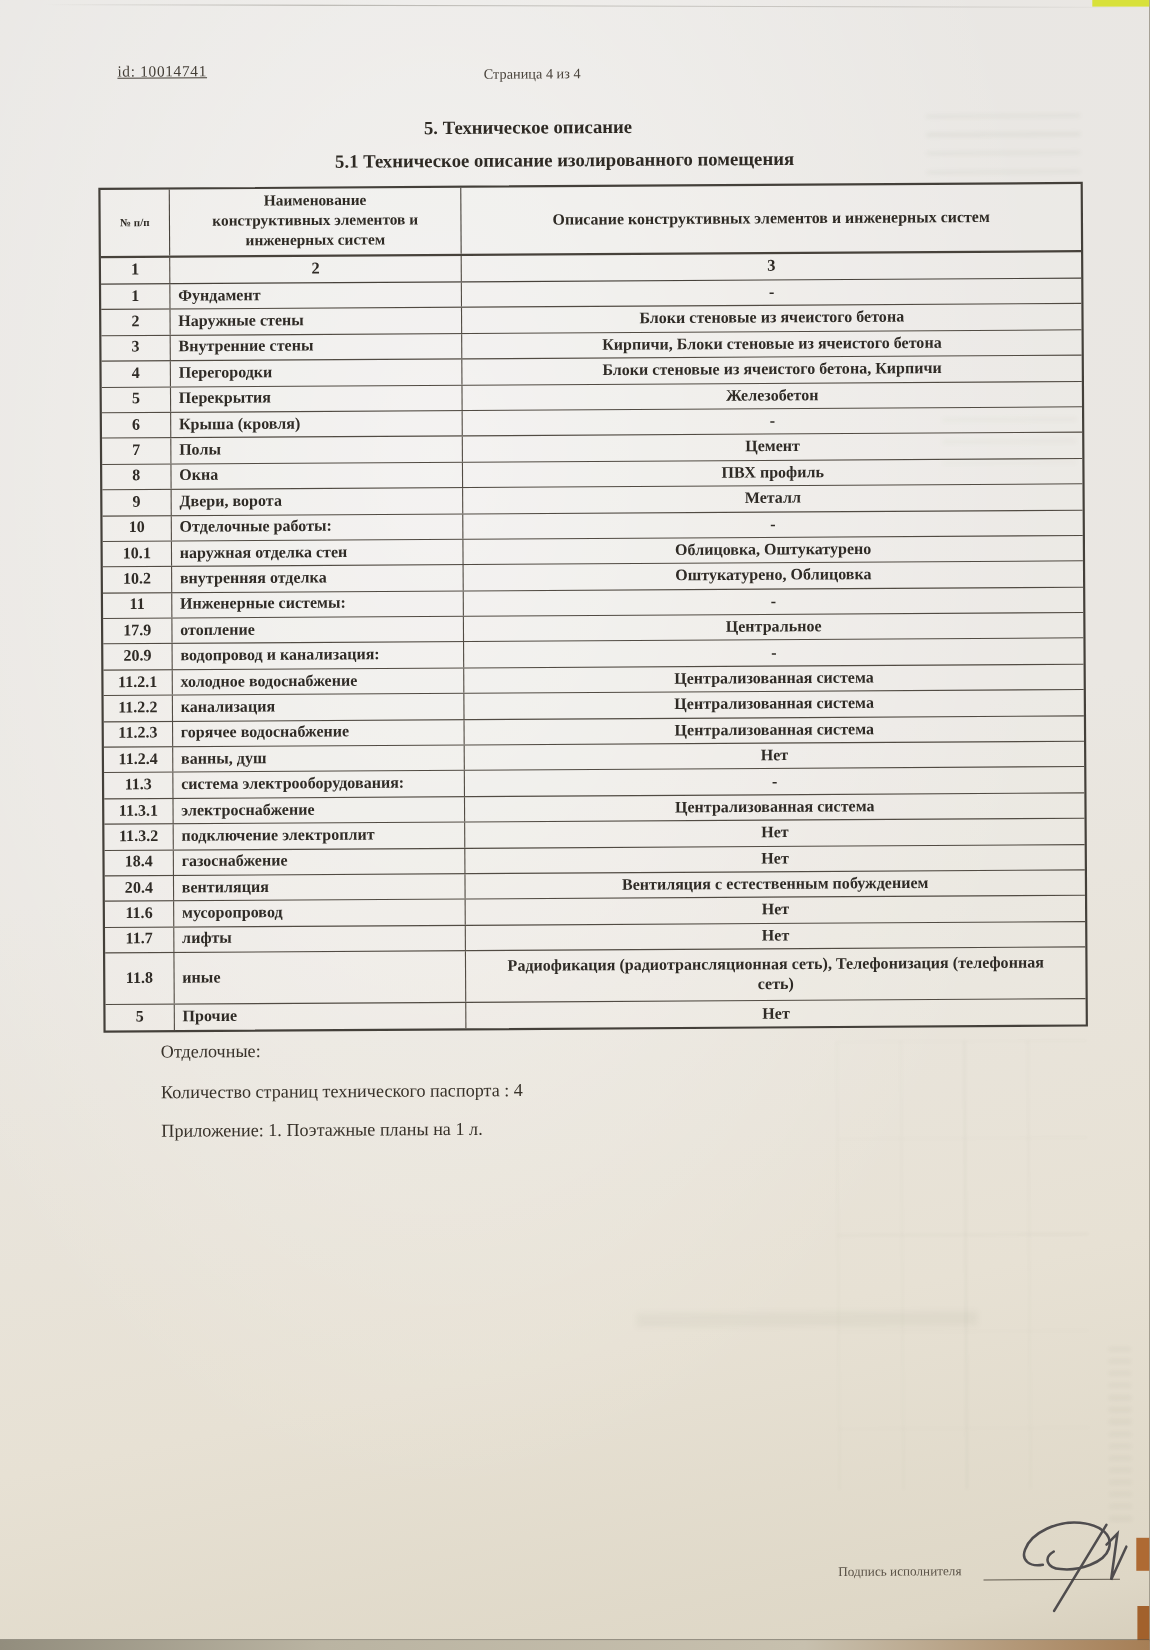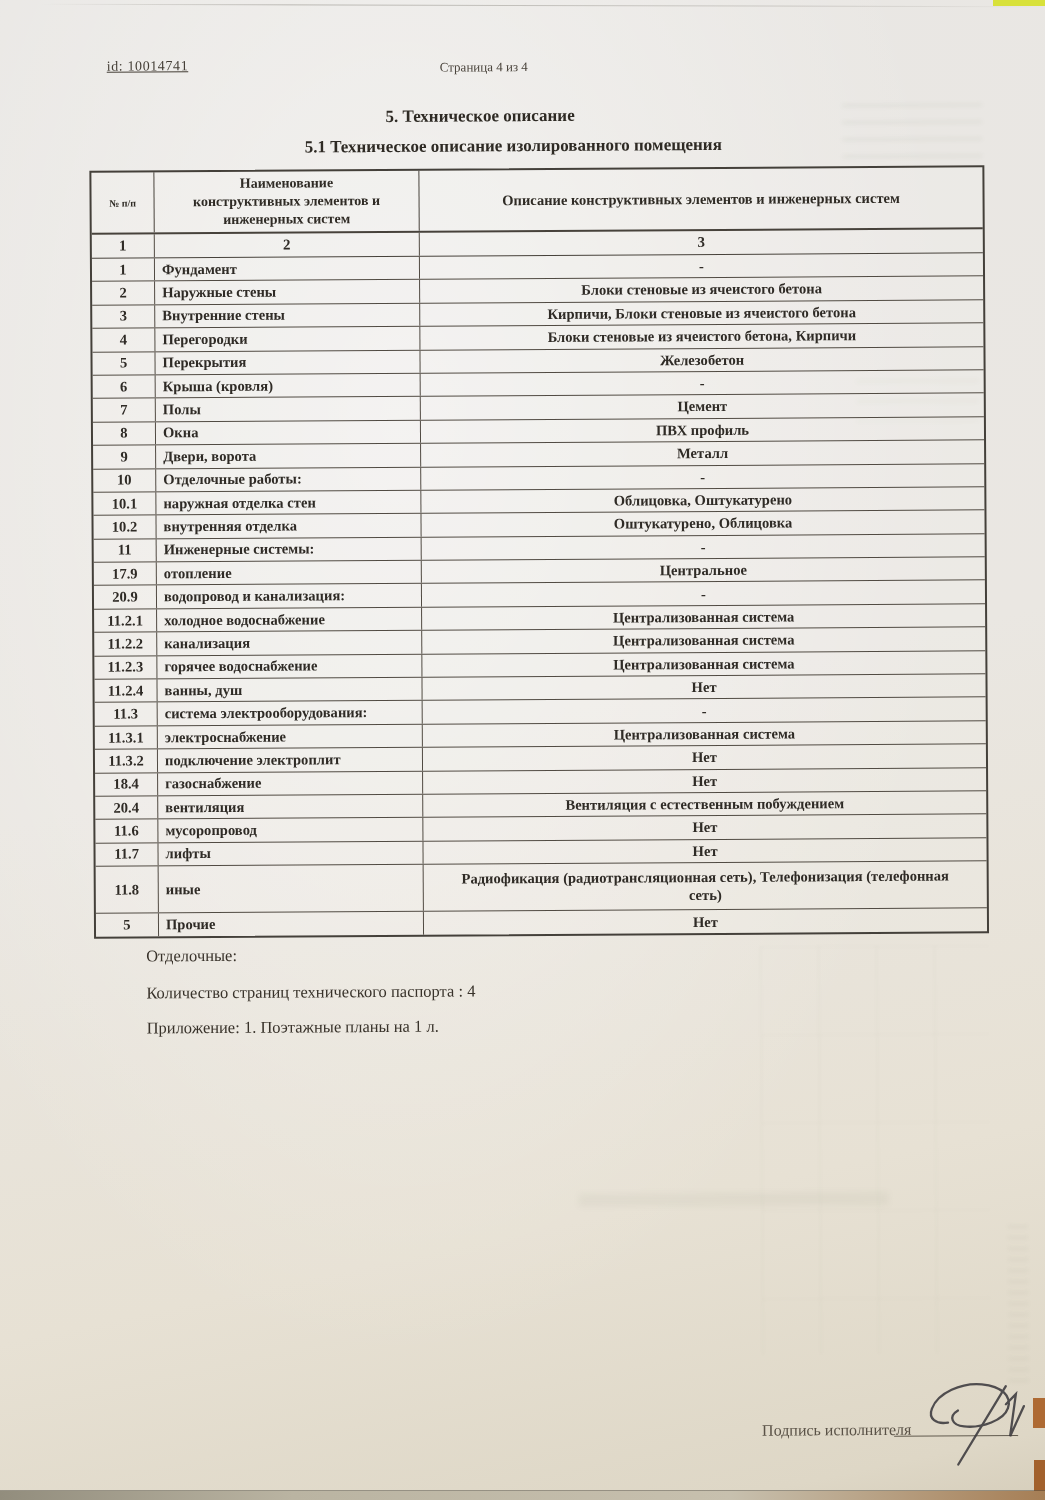--- a/index.html
+++ b/index.html
@@ -48,21 +48,21 @@
   .c2{width:265px;border-right:1px solid #514b43;padding-left:7px;}
   .c3{flex:1;justify-content:center;text-align:center;padding:0 28px;line-height:1.25;}
 
   
   .note-line{left:144px;font-size:16.5px;color:#38322a;}
   #note-1{top:944px;}
   #note-2{top:981px;}
   #note-3{top:1016px;}
 
   
-  #sig-label{left:757px;top:1423px;font-size:16px;color:#5a5247;}
+  #sig-label{left:757px;top:1423px;font-size:12px;color:#5a5247;}
   #sig-line{left:889px;top:1438px;width:124px;height:0;border-top:1.4px solid #615a4e;}
   #sig-svg{left:913px;top:1381px;width:116px;height:92px;}
 
   
   .ghost{position:absolute;filter:blur(2px);pointer-events:none;}
   #g1{left:845px;top:106px;width:140px;height:54px;opacity:.14;
       background:repeating-linear-gradient(180deg,rgba(104,116,88,.55) 0 3px,transparent 3px 17px);}
   #g2{left:858px;top:382px;width:122px;height:42px;opacity:.10;
       background:repeating-linear-gradient(180deg,rgba(104,116,88,.5) 0 3px,transparent 3px 20px);}
   #g3{left:758px;top:948px;width:228px;height:408px;opacity:.16;filter:blur(1.5px);

